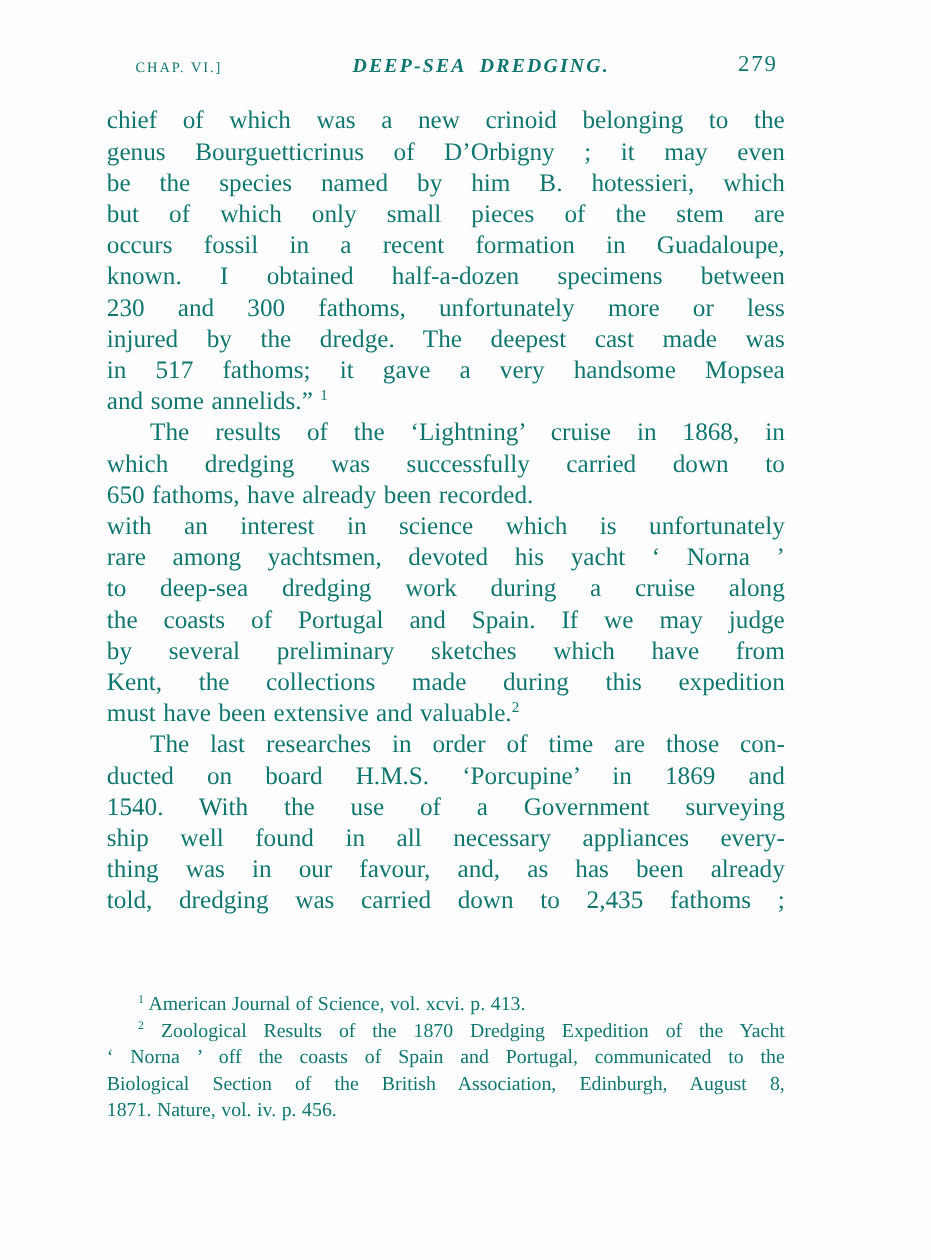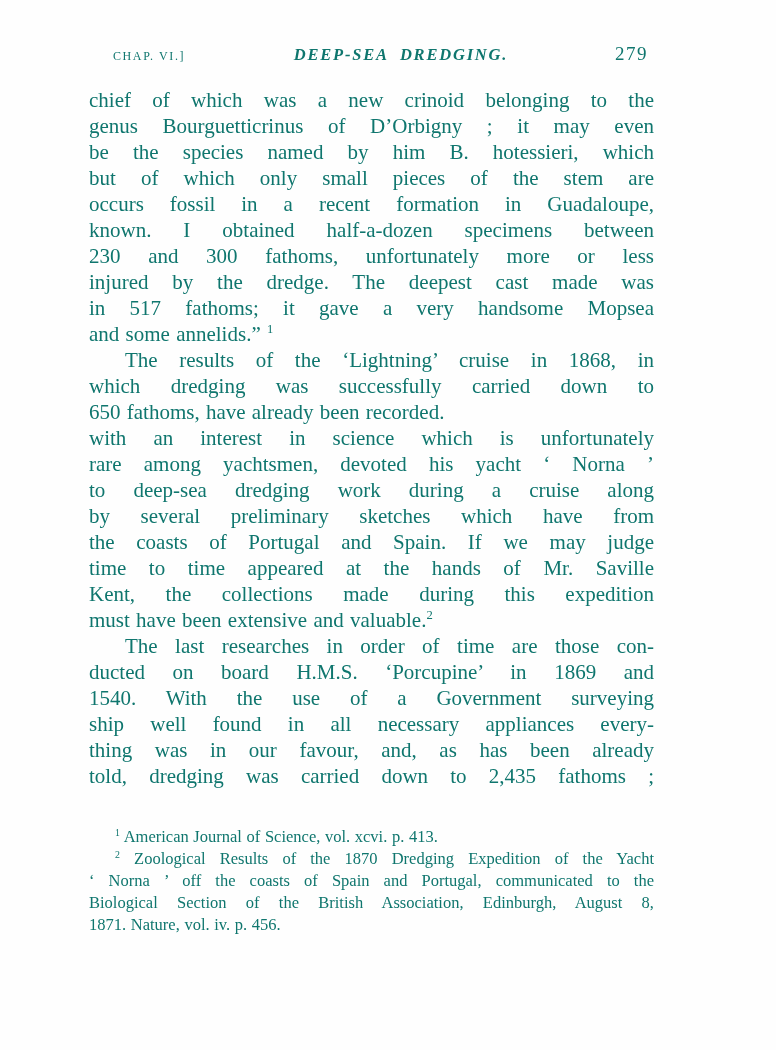--- a/index.html
+++ b/index.html
@@ -100,23 +100,22 @@
       <div class="tline just"><span>230 and 300 fathoms, unfortunately more or less</span></div>
       <div class="tline just"><span>injured by the dredge.  The deepest cast made was</span></div>
       <div class="tline just"><span>in 517 fathoms; it gave a very handsome </span><span class="it">Mopsea</span></div>
       <div class="tline"><span>and some annelids.” </span><span class="sup">1</span></div>
       <div class="tline just ind"><span>The results of the ‘Lightning’ cruise in 1868, in</span></div>
       <div class="tline just"><span>which dredging was successfully carried down to</span></div>
       <div class="tline"><span>650 fathoms, have already been recorded.</span></div>
       <div class="tline just"><span>with an interest in science which is unfortunately</span></div>
       <div class="tline just"><span>rare among yachtsmen, devoted his yacht ‘ Norna ’</span></div>
       <div class="tline just"><span>to deep-sea dredging work during a cruise along</span></div>
+      <div class="tline just"><span>the coasts of Portugal and Spain.  If we may judge</span></div>
       <div class="tline just"><span>by several preliminary sketches which have from</span></div>
-      <div class="tline just"><span>the coasts of Portugal and Spain.  If we may judge</span></div>
-      <div class="tline just"><span>time to time appeared at the hands of Mr. Saville</span></div>
       <div class="tline just"><span>Kent, the collections made during this expedition</span></div>
       <div class="tline"><span>must have been extensive and valuable.</span><span class="sup">2</span></div>
       <div class="tline just ind"><span>The last researches in order of time are those con-</span></div>
       <div class="tline just"><span>ducted on board H.M.S. ‘Porcupine’ in 1869 and</span></div>
       <div class="tline just"><span>1540.  With the use of a Government surveying</span></div>
       <div class="tline just"><span>ship well found in all necessary appliances every-</span></div>
       <div class="tline just"><span>thing was in our favour, and, as has been already</span></div>
       <div class="tline just"><span>told, dredging was carried down to 2,435 fathoms ;</span></div>
     </main>
 

